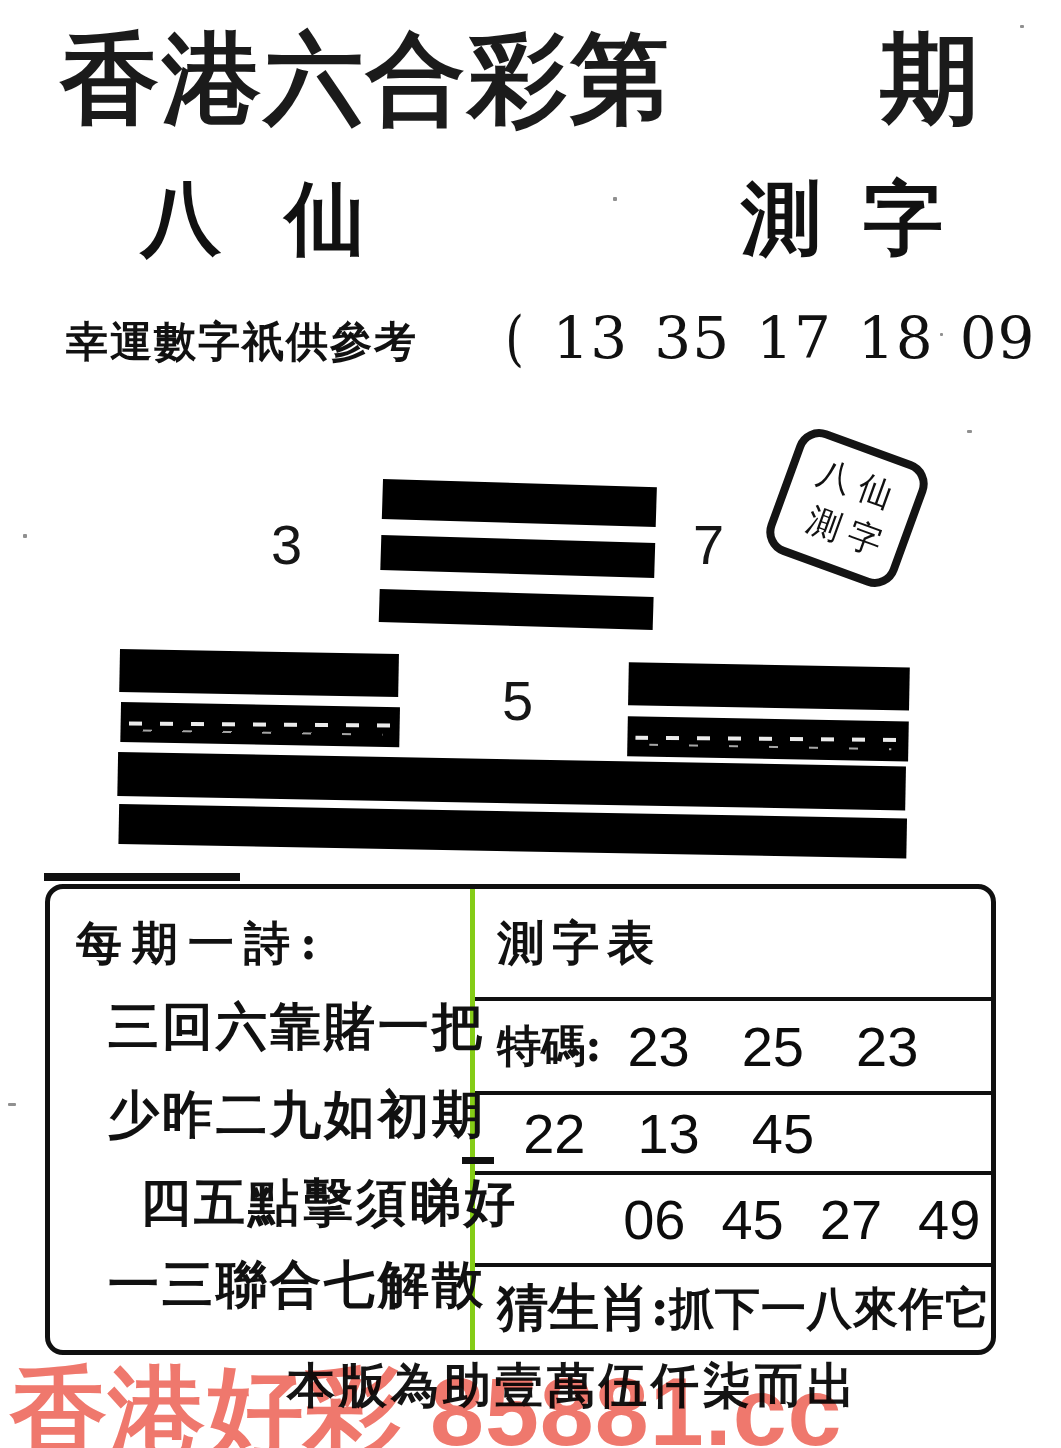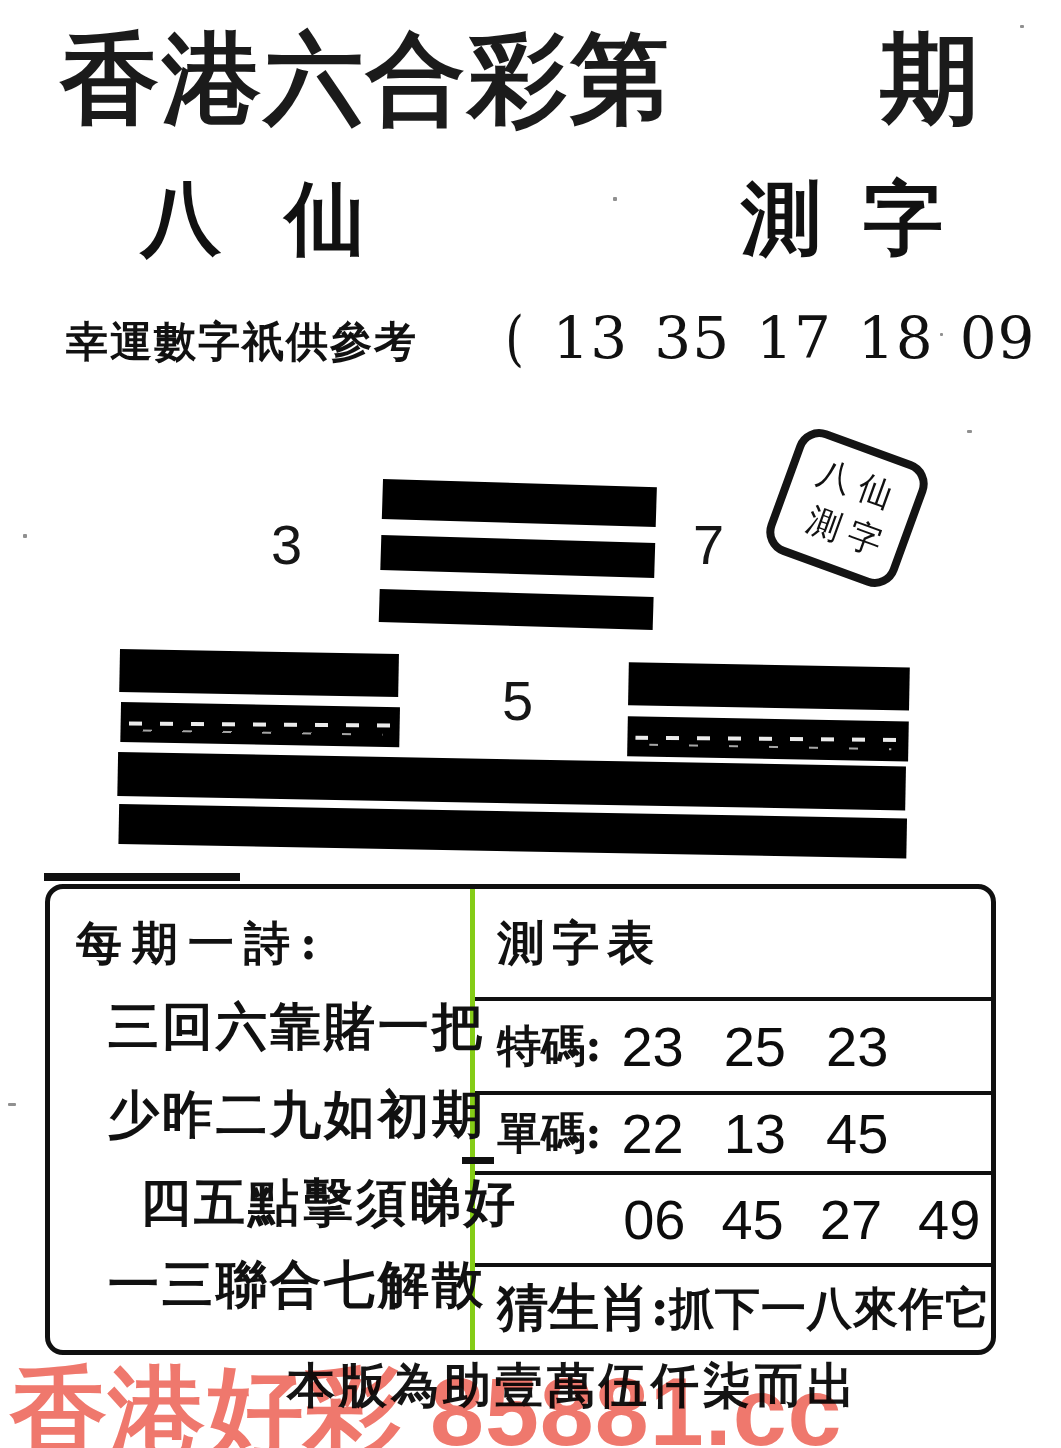--- a/index.html
+++ b/index.html
@@ -67,21 +67,21 @@
   .poem-header{left:26px;top:24px;font-size:46px;font-weight:700;letter-spacing:10px;white-space:nowrap;}
   .poem-line{left:58px;font-size:51px;font-weight:700;letter-spacing:3px;white-space:nowrap;}
   .pl-0{top:104px;} .pl-1{top:192px;} .pl-2{top:280px;margin-left:32px;} .pl-3{top:362px;}
 
   .col-right{flex:1;display:flex;flex-direction:column;}
   .trow{position:relative;display:flex;align-items:center;padding-left:22px;border-bottom:4px solid #101010;}
   .trow:last-child{border-bottom:none;}
   .r1{height:108px;} .r2{height:90px;} .r3{height:76px;} .r4{height:88px;} .r5{flex:1;}
   .t-header{font-size:47px;font-weight:700;letter-spacing:8px;}
   .t-label{font-size:44px;font-weight:700;white-space:nowrap;}
-  .t-nums{display:flex;gap:40px;margin-left:20px;font-family:"Liberation Sans",sans-serif;font-size:56px;color:#0c0c0c;}
+  .t-nums{display:flex;gap:52px;margin-left:26px;font-family:"Liberation Sans",sans-serif;font-size:56px;color:#0c0c0c;}
   .r4 .t-nums{margin-left:126px;gap:36px;}
   .zodiac-label{font-size:51px;font-weight:700;white-space:nowrap;}
   .zodiac-text{font-size:45px;font-weight:700;letter-spacing:1px;white-space:nowrap;}
 
   .line-seg{background:#101010;}
 
   
   .bottom-note{left:287px;top:1354px;font-size:48px;font-weight:700;letter-spacing:4px;white-space:nowrap;color:#141414;}
   .watermark{
     left:10px;top:1348px;font-family:"Liberation Sans",sans-serif;
@@ -159,21 +159,20 @@
       </div>
       <div class="trow r2">
         <span class="t-label">特碼:</span>
         <span class="t-nums">
           <span>23</span>
           <span>25</span>
           <span>23</span>
         </span>
       </div>
       <div class="trow r3">
-        <span class="t-label">單碼:</span>
         <span class="t-nums">
           <span>22</span>
           <span>13</span>
           <span>45</span>
         </span>
       </div>
       <div class="trow r4">
         <span class="t-nums">
           <span>06</span>
           <span>45</span>

